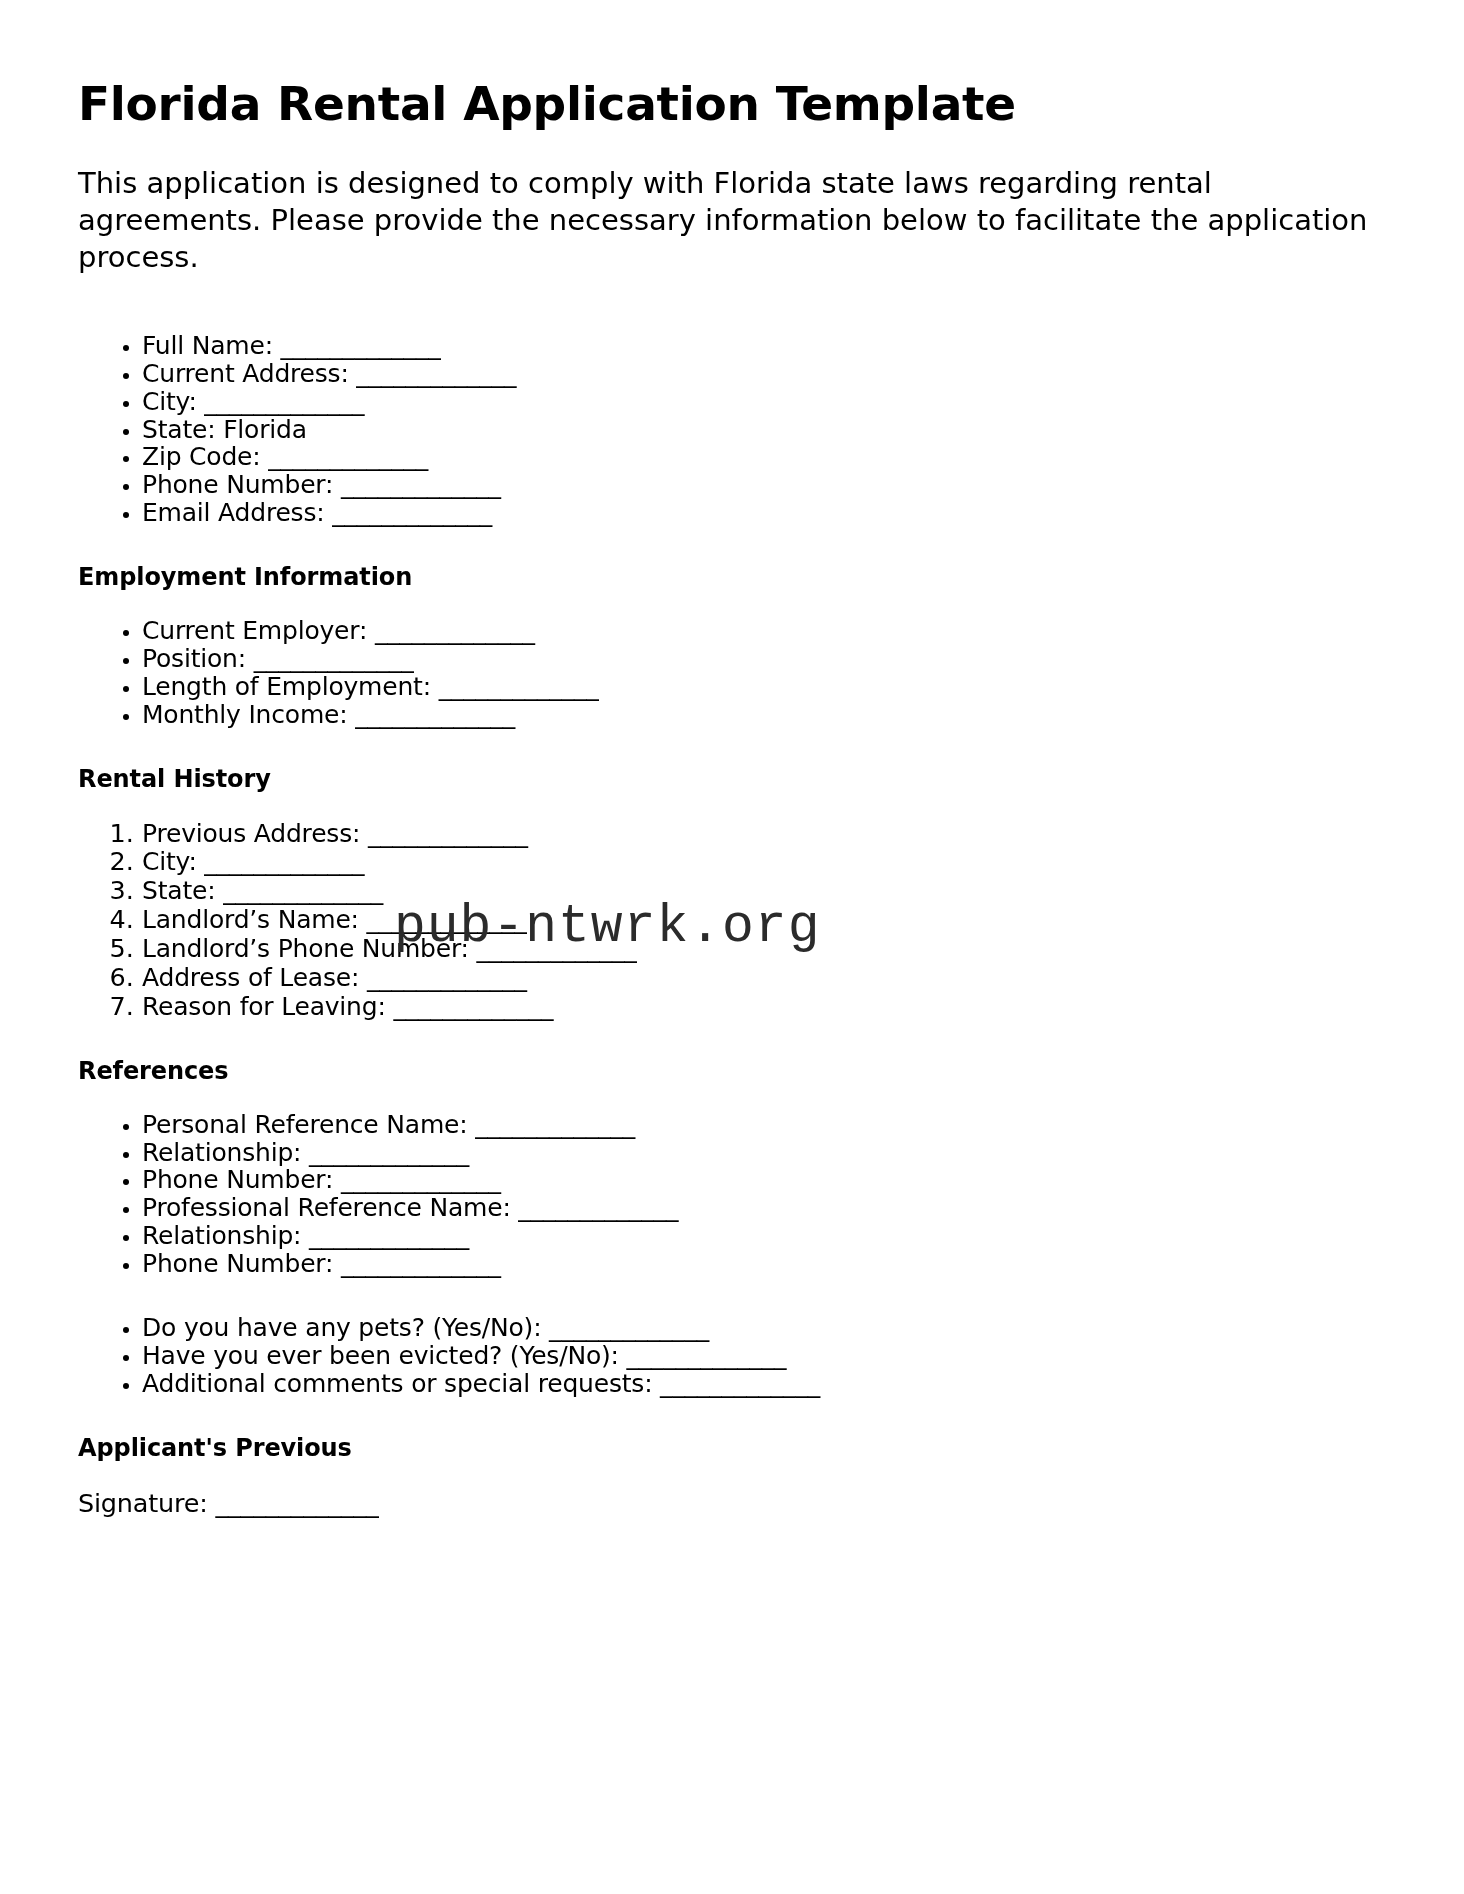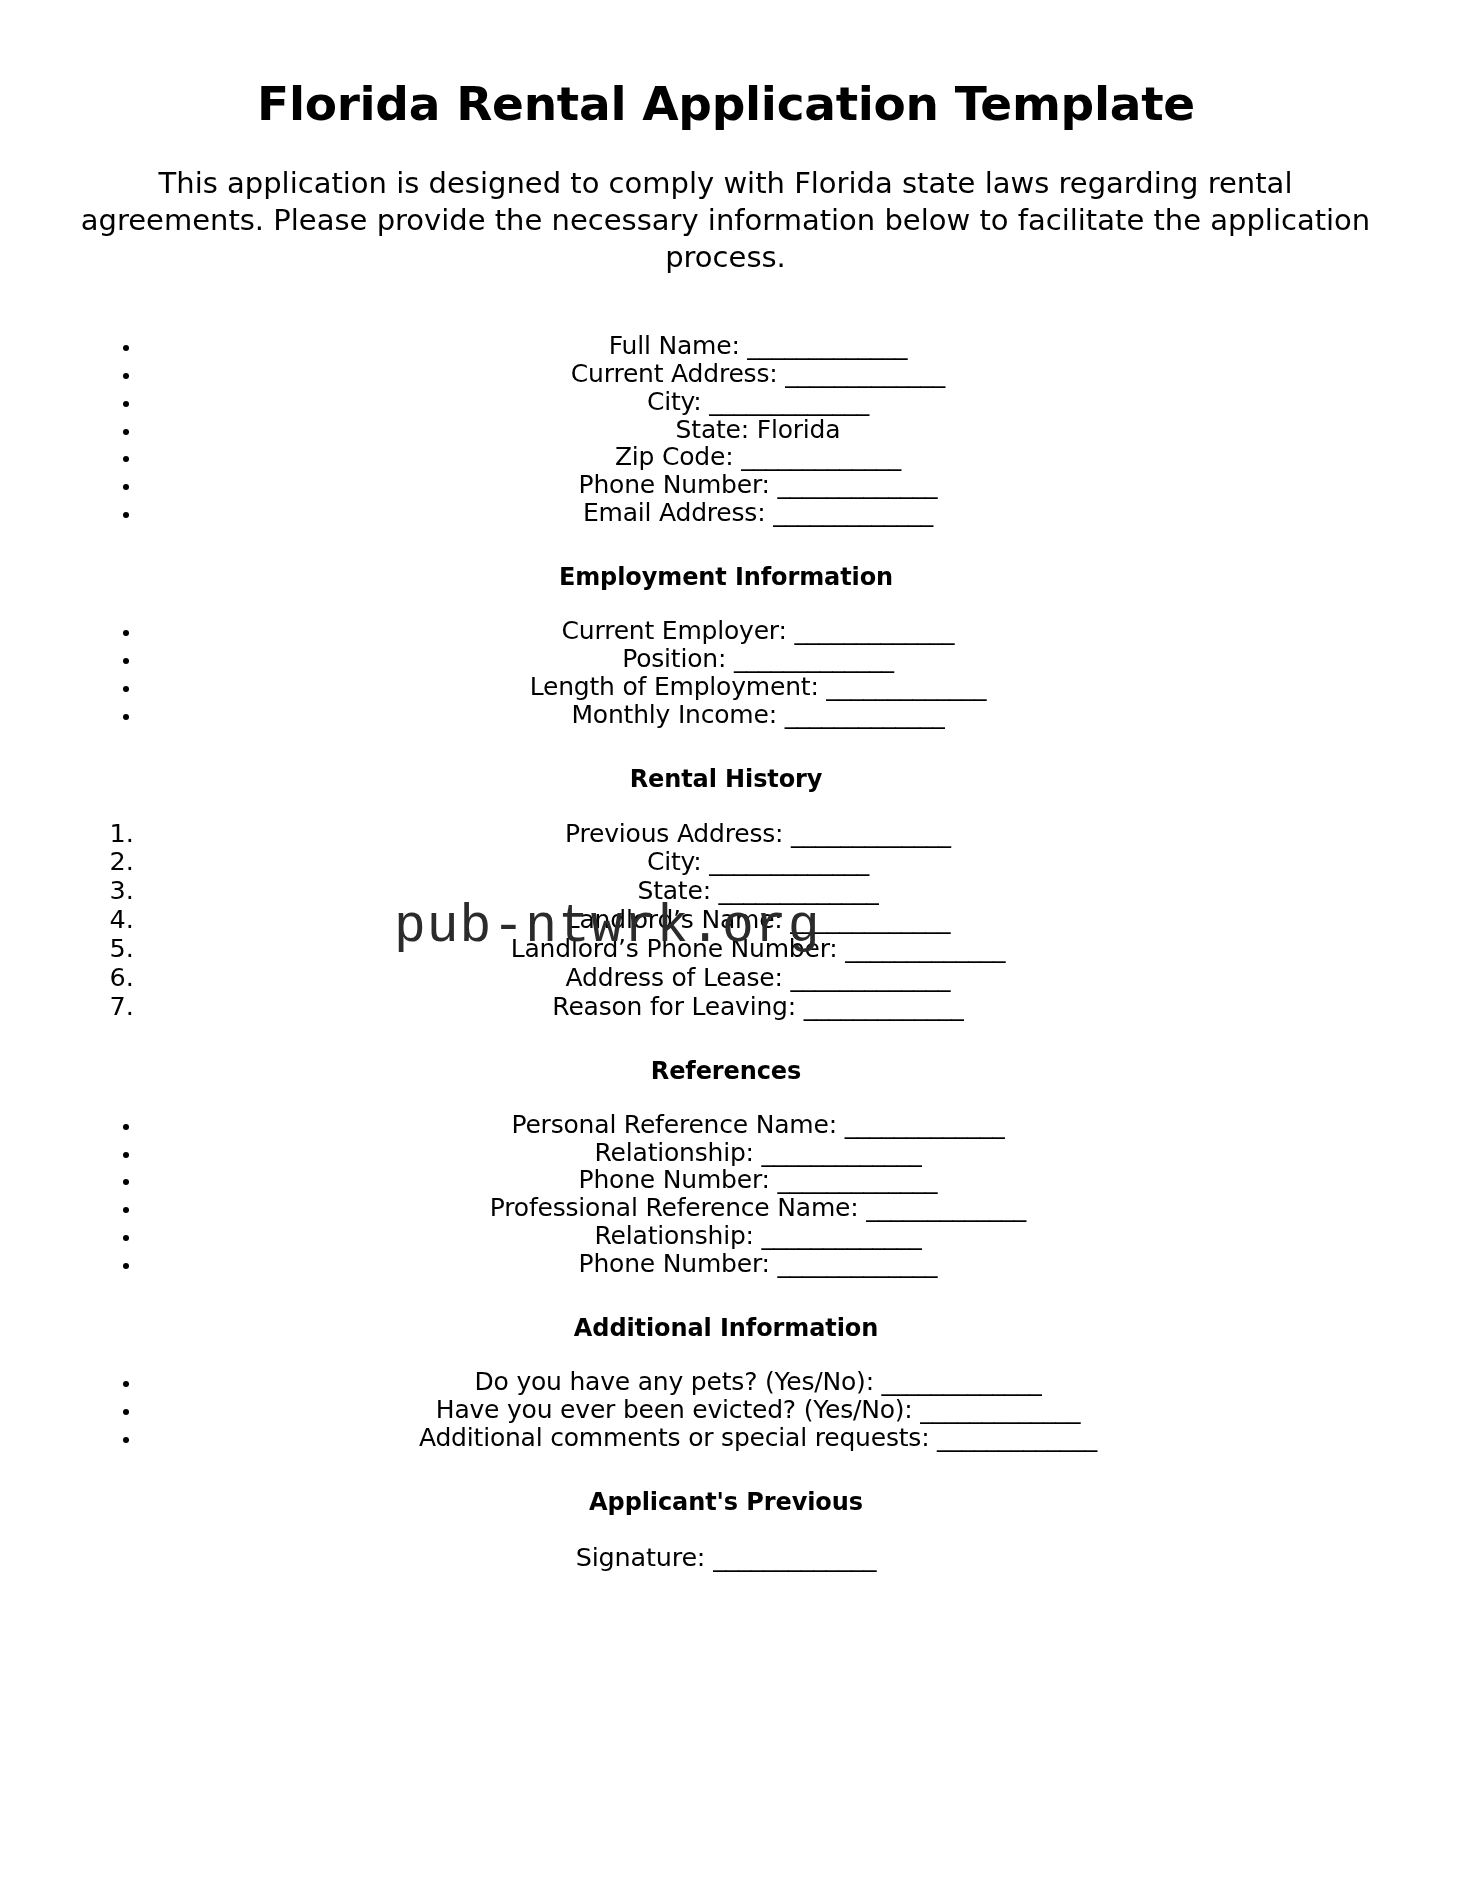--- a/index.html
+++ b/index.html
@@ -14,21 +14,20 @@
     -webkit-font-smoothing: antialiased;
   }
   .page {
     position: relative;
     width: 1464px;
     height: 1894px;
     background: #ffffff;
     box-sizing: border-box;
     padding: 78px 90px 0 78px;
     overflow: hidden;
-    text-align: center;
   }
 
   
   .doc-title {
     font-size: 47px;
     font-weight: bold;
     line-height: 1.12;
     letter-spacing: -0.3px;
     margin: 0 0 34px 0;
   }
@@ -146,21 +145,20 @@
       <li><span class="blank">Personal Reference Name: _____________</span></li>
       <li><span class="blank">Relationship: _____________</span></li>
       <li><span class="blank">Phone Number: _____________</span></li>
       <li><span class="blank">Professional Reference Name: _____________</span></li>
       <li><span class="blank">Relationship: _____________</span></li>
       <li><span class="blank">Phone Number: _____________</span></li>
     </ul>
   </div>
 
   <div class="section-block">
-    <h2 class="section-heading">Additional Information</h2>
     <ul class="field-list">
       <li><span class="blank">Do you have any pets? (Yes/No): _____________</span></li>
       <li><span class="blank">Have you ever been evicted? (Yes/No): _____________</span></li>
       <li><span class="blank">Additional comments or special requests: _____________</span></li>
     </ul>
   </div>
 
   <div class="section-block">
     <h2 class="section-heading">Applicant's Previous</h2>
     <p class="plain-line blank">Signature: _____________</p>

